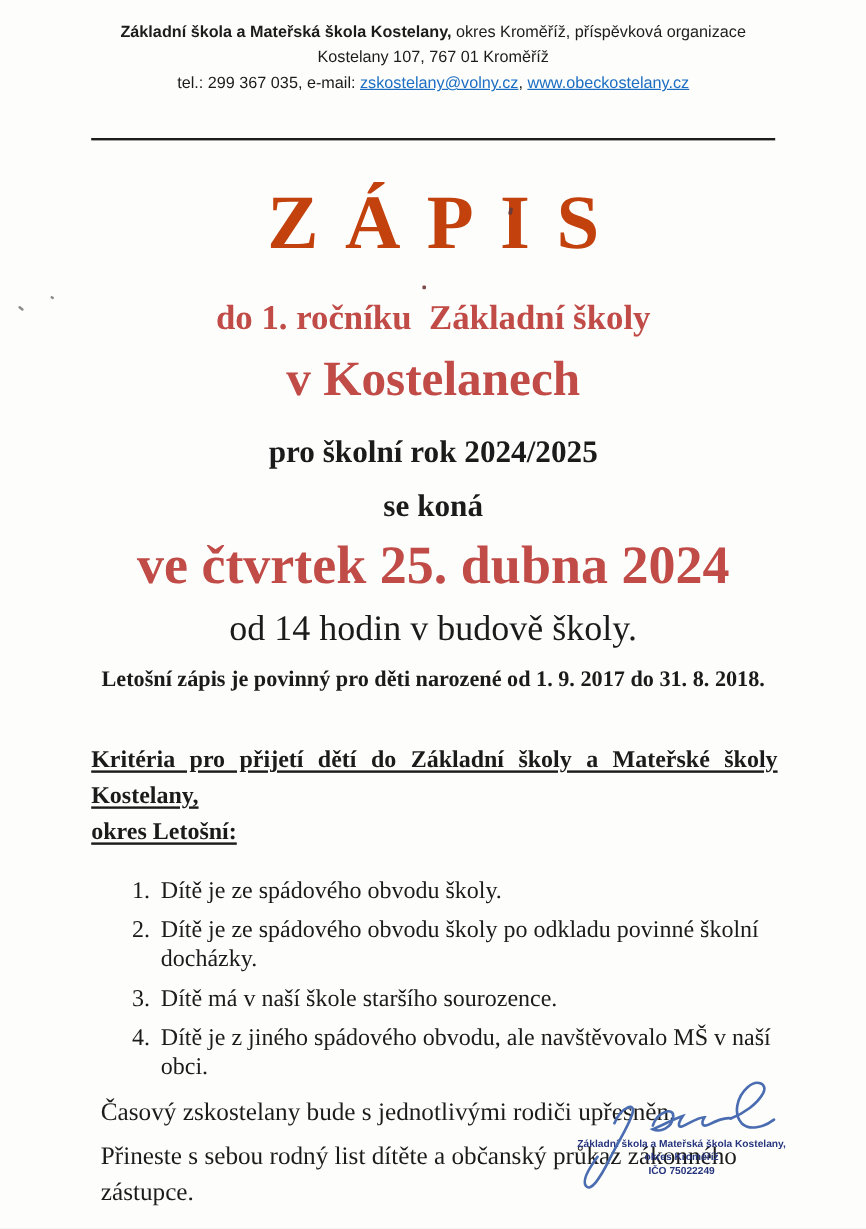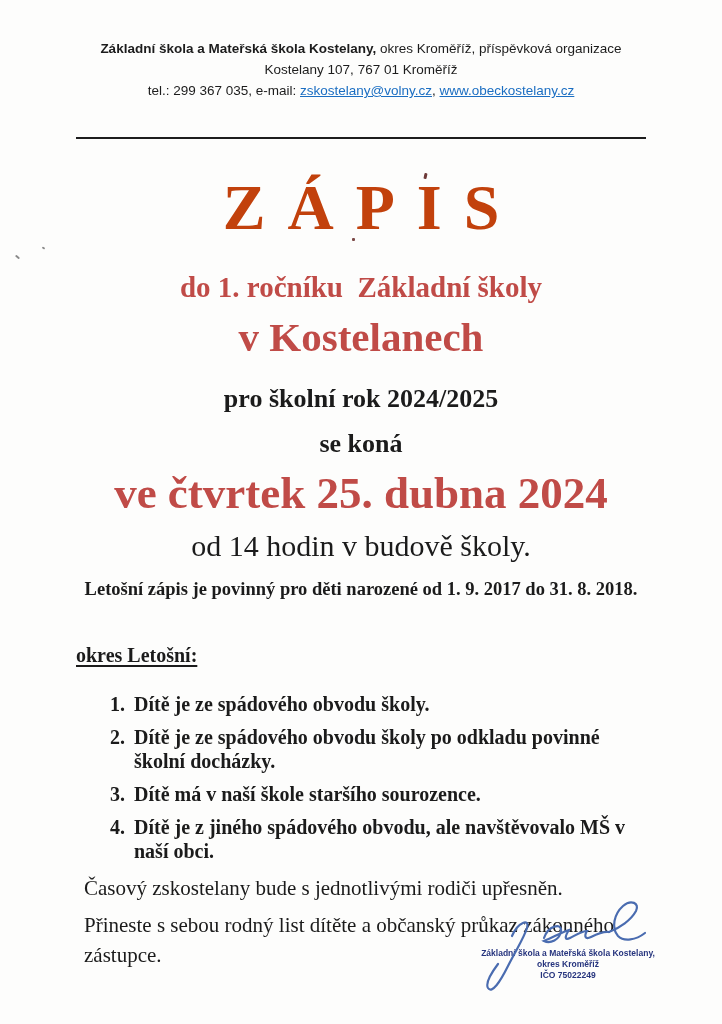--- a/index.html
+++ b/index.html
@@ -10,21 +10,21 @@
     width: 722px;
     height: 1024px;
     margin: 0 auto;
     background: #fdfdfc;
     color: #1b1b1b;
     overflow: hidden;
   }
 
   
   .doc-header {
-    padding-top: 38px;
+    padding-top: 16px;
     text-align: center;
     font-family: "Liberation Sans", sans-serif;
     font-size: 13.5px;
     line-height: 21px;
     color: #1c1c1c;
   }
   .doc-header .b { font-weight: bold; }
   .doc-header a {
     color: #1b6ec2;
     text-decoration: underline;
@@ -112,21 +112,21 @@
     display: block;
     text-decoration: underline;
     text-underline-offset: 3px;
   }
   ol.criteria-list {
     margin: 22px 76px 0 104px;
     padding-left: 26px;
     font-size: 20px;
     line-height: 24px;
   }
-  ol.criteria-list li { margin-bottom: 9px; padding-left: 4px; font-weight: bold; }
+  ol.criteria-list li { margin-bottom: 9px; padding-left: 4px; }
 
   
   .para1 {
     margin: 12px 76px 0 84px;
     font-size: 21px;
     line-height: 26px;
   }
   .para2 {
     margin: 9px 76px 0 84px;
     font-size: 21px;
@@ -190,20 +190,21 @@
     <div class="school-year">pro školní rok 2024/2025</div>
     <div class="se-kona">se koná</div>
     <div class="date-line">ve čtvrtek 25. dubna 2024</div>
     <div class="time-line">
       <span class="b">od 14 hodin</span><span> v budově školy.</span>
     </div>
     <div class="note-line">Letošní zápis je povinný pro děti narozené od 1. 9. 2017 do 31. 8. 2018.</div>
   </div>
 
   <div class="criteria">
+    <span class="jline">Kritéria pro přijetí dětí do Základní školy a Mateřské školy Kostelany,</span>
     <span class="lline">okres Letošní:</span>
   </div>
 
   <ol class="criteria-list">
     <li>Dítě je ze spádového obvodu školy.</li>
     <li>Dítě je ze spádového obvodu školy po odkladu povinné školní docházky.</li>
     <li>Dítě má v naší škole staršího sourozence.</li>
     <li>Dítě je z jiného spádového obvodu, ale navštěvovalo MŠ v naší obci.</li>
   </ol>
 

